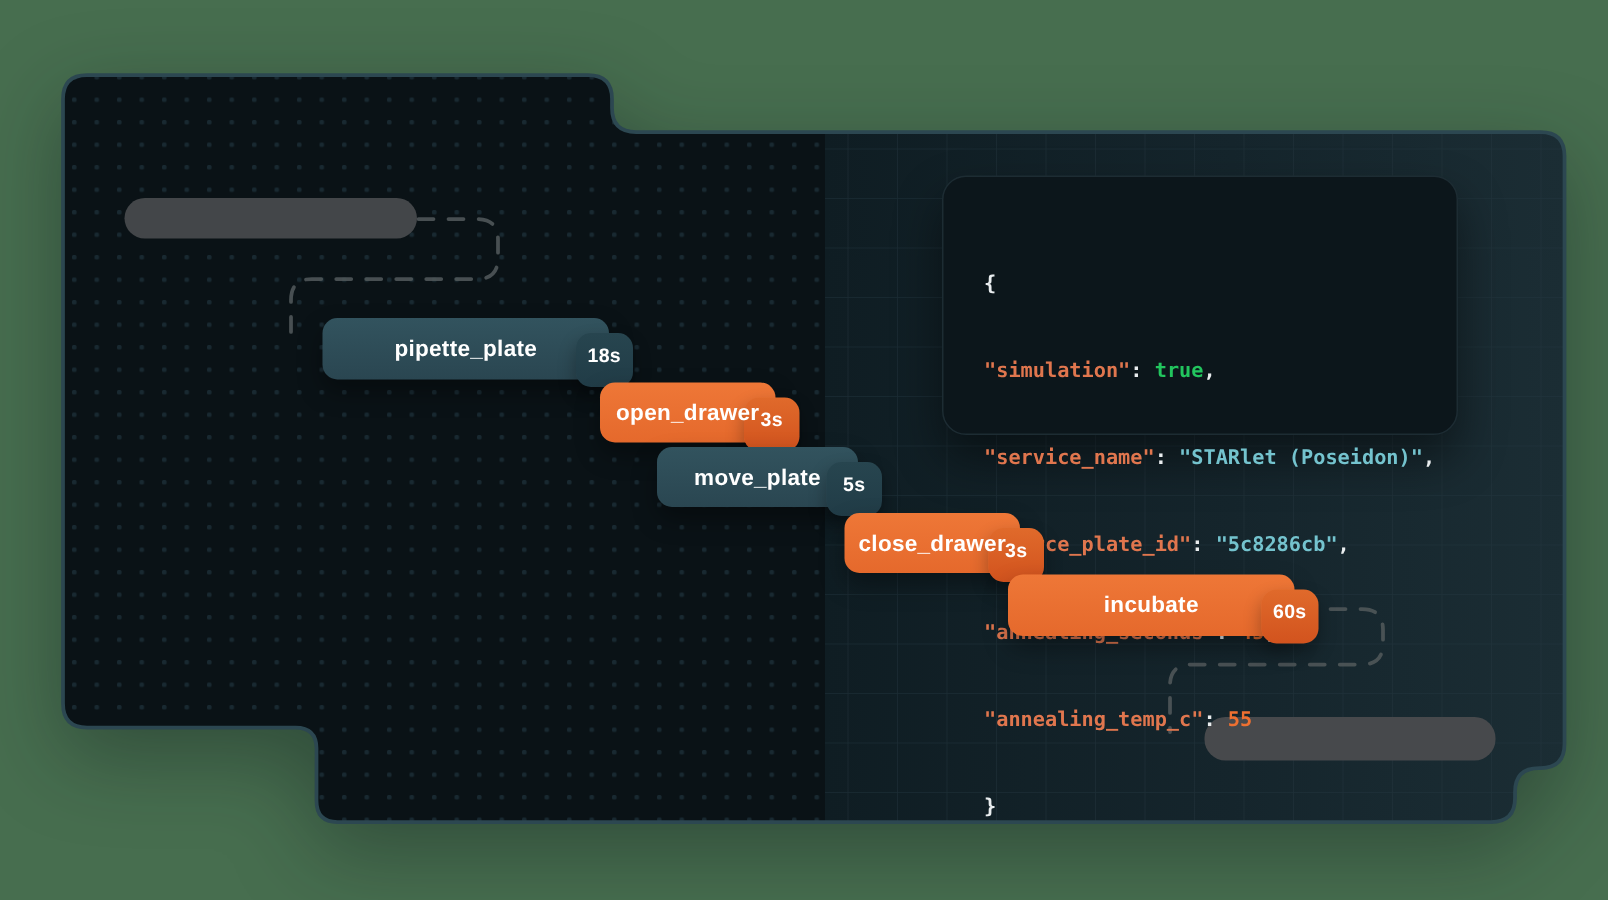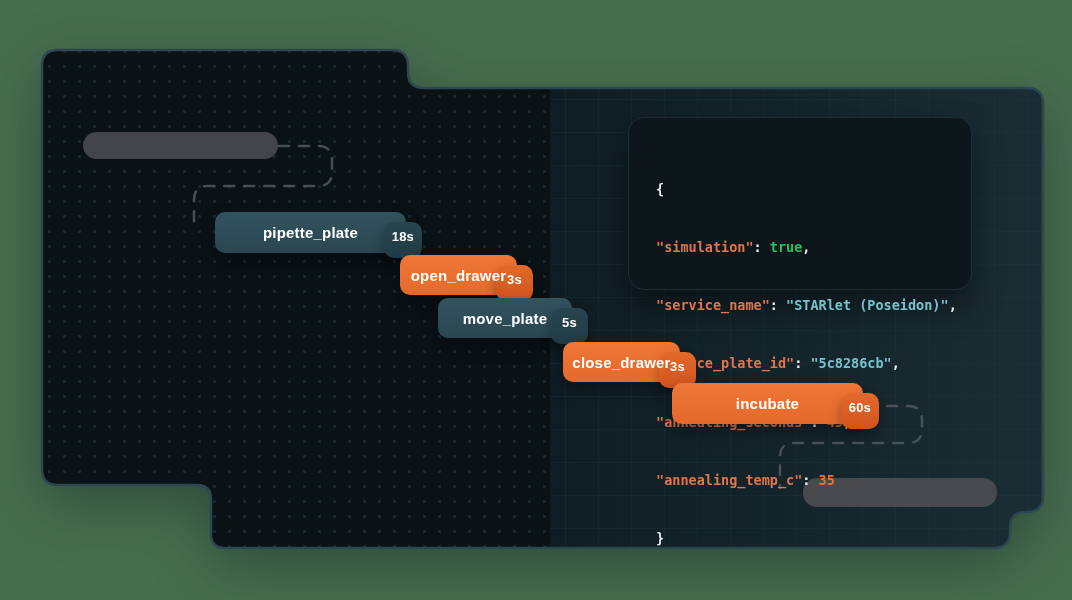--- a/index.html
+++ b/index.html
@@ -117,17 +117,17 @@
     <span class="badge">60s</span>
     <span class="bar-label">incubate</span>
   </div>
 
   <div class="code-panel">
     <div class="code-line"><span class="tok punct">{</span></div>
     <div class="code-line"><span class="tok key">"simulation"</span><span class="tok punct">: </span><span class="tok bool">true</span><span class="tok punct">,</span></div>
     <div class="code-line"><span class="tok key">"service_name"</span><span class="tok punct">: </span><span class="tok str">"STARlet (Poseidon)"</span><span class="tok punct">,</span></div>
     <div class="code-line"><span class="tok key">"source_plate_id"</span><span class="tok punct">: </span><span class="tok str">"5c8286cb"</span><span class="tok punct">,</span></div>
     <div class="code-line"><span class="tok key">"annealing_seconds"</span><span class="tok punct">: </span><span class="tok num">45</span><span class="tok punct">,</span></div>
-    <div class="code-line"><span class="tok key">"annealing_temp_c"</span><span class="tok punct">: </span><span class="tok num">35</span></div>
+    <div class="code-line"><span class="tok key">"annealing_temp_c"</span><span class="tok punct">: </span><span class="tok num">55</span></div>
     <div class="code-line"><span class="tok punct">}</span></div>
   </div>
 
 </div>
 
 </body></html>

